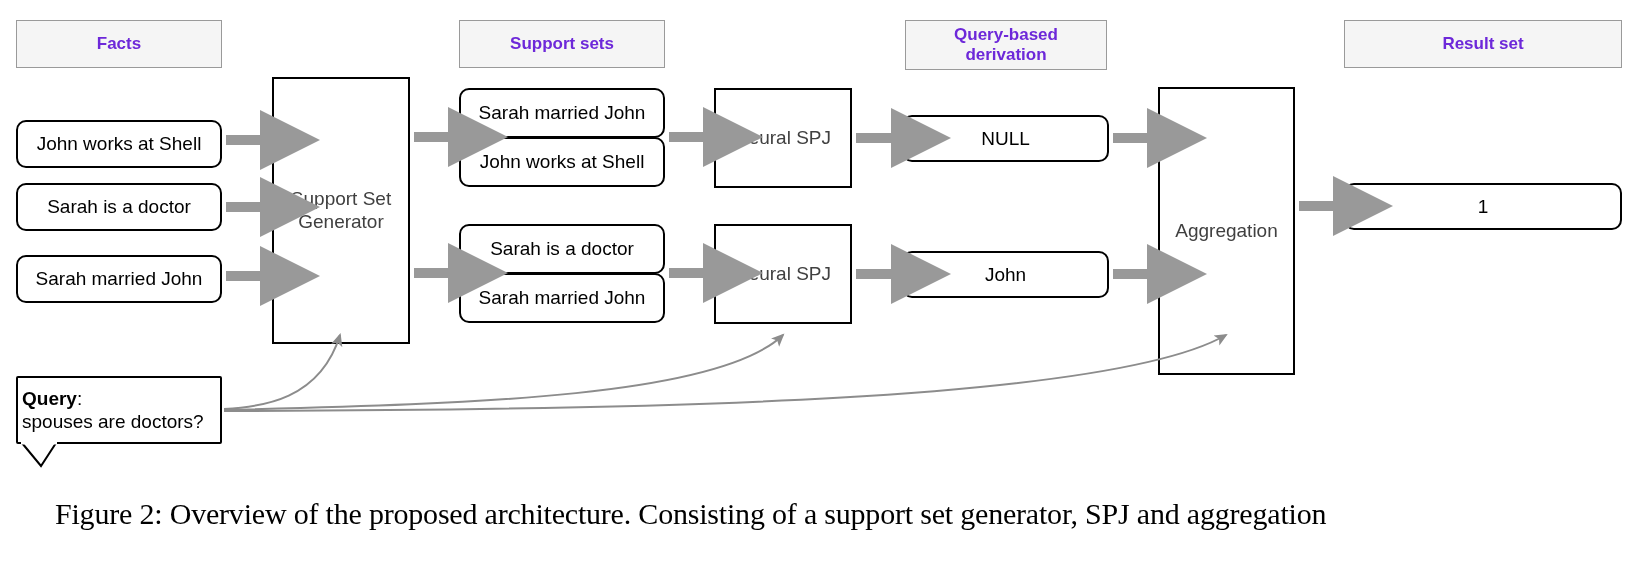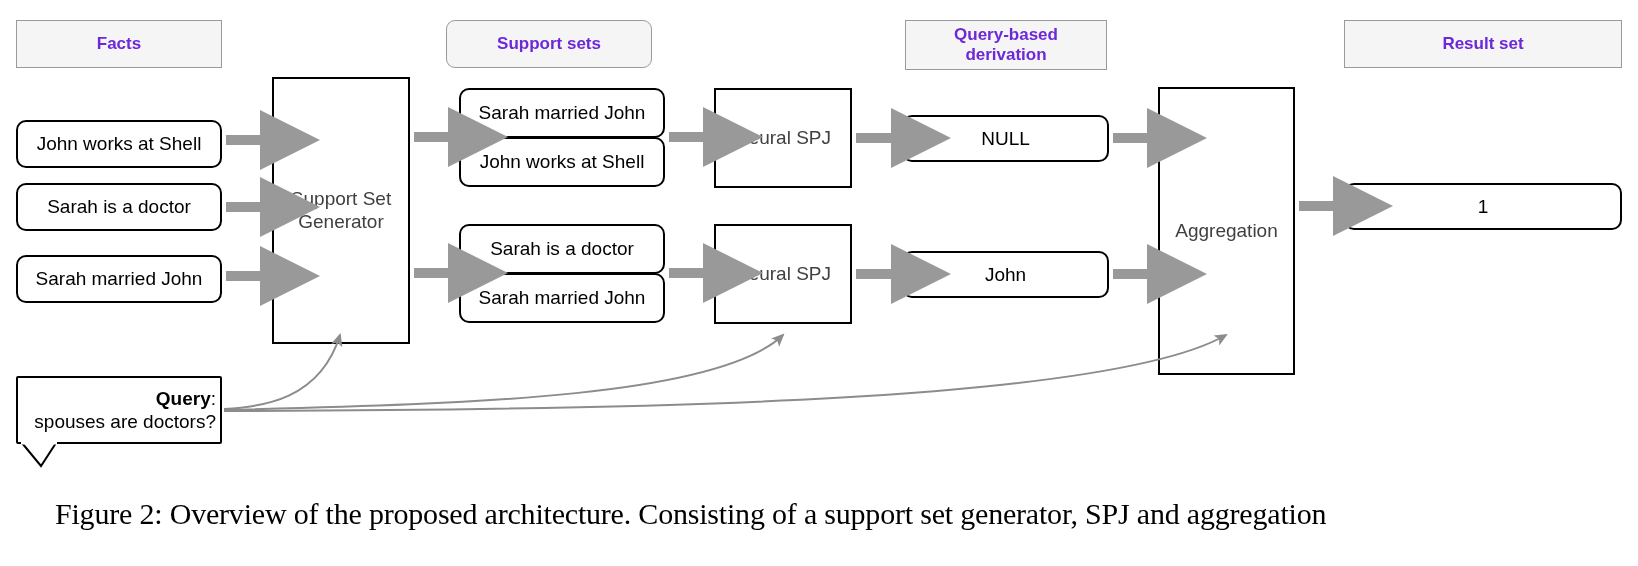--- a/index.html
+++ b/index.html
@@ -69,21 +69,21 @@
 
   
   .query-bubble {
     position: absolute;
     background: #ffffff;
     border: 2px solid #000000;
     border-radius: 2px;
     box-sizing: border-box;
     display: flex;
     flex-direction: column;
-    align-items: flex-end;
+    align-items: flex-start;
     justify-content: center;
     font-size: 19px;
     color: #000000;
     line-height: 1.22;
     text-align: center;
     padding: 2px 4px;
   }
   .query-bubble .q-label { font-weight: bold; }
   .query-bubble .q-label .q-colon { font-weight: normal; }
 
@@ -109,21 +109,21 @@
 </style>
 </head>
 <body>
 
 <div id="stage">
 
   <div class="col-header" style="left:16px; top:20px; width:206px; height:48px;">
     <span>Facts</span>
   </div>
 
-  <div class="col-header" style="left:446px; top:20px; width:206px; height:48px;border-radius:9px;">
+  <div class="col-header" style="left:459px; top:20px; width:206px; height:48px;">
     <span>Support sets</span>
   </div>
 
   <div class="col-header" style="left:905px; top:20px; width:202px; height:50px; padding:0 7px;">
     <span>Query-based derivation</span>
   </div>
 
   <div class="col-header" style="left:1344px; top:20px; width:278px; height:48px;">
     <span>Result set</span>
   </div>

